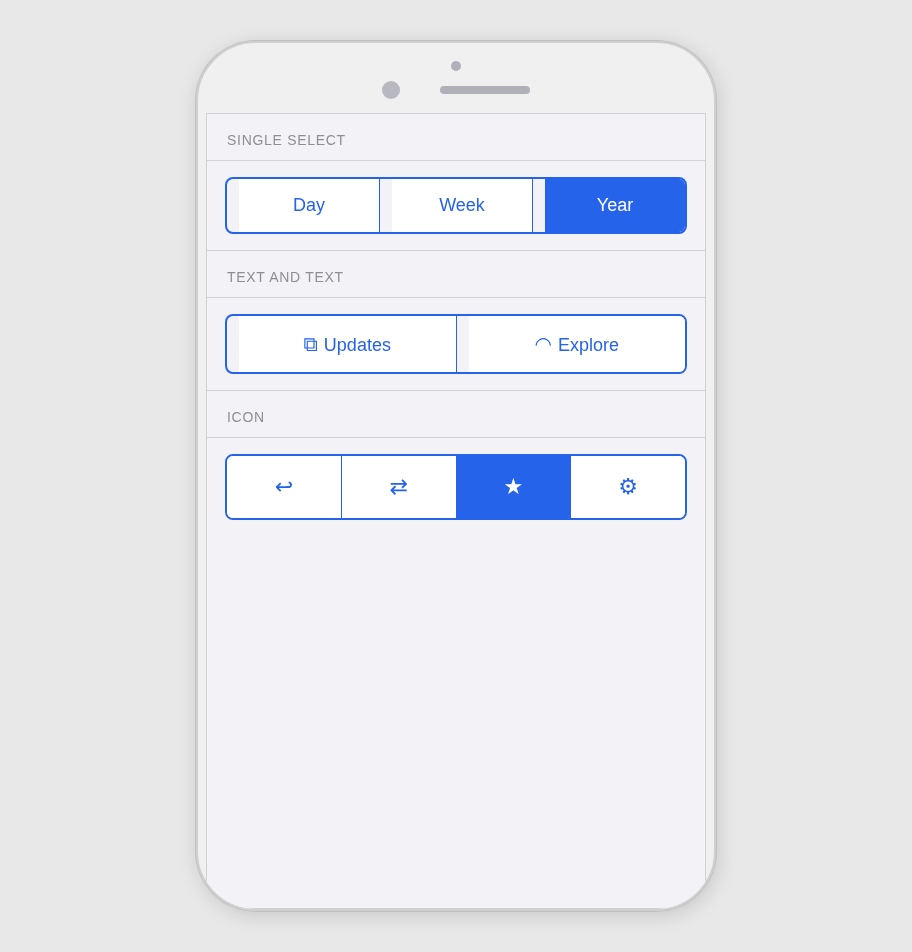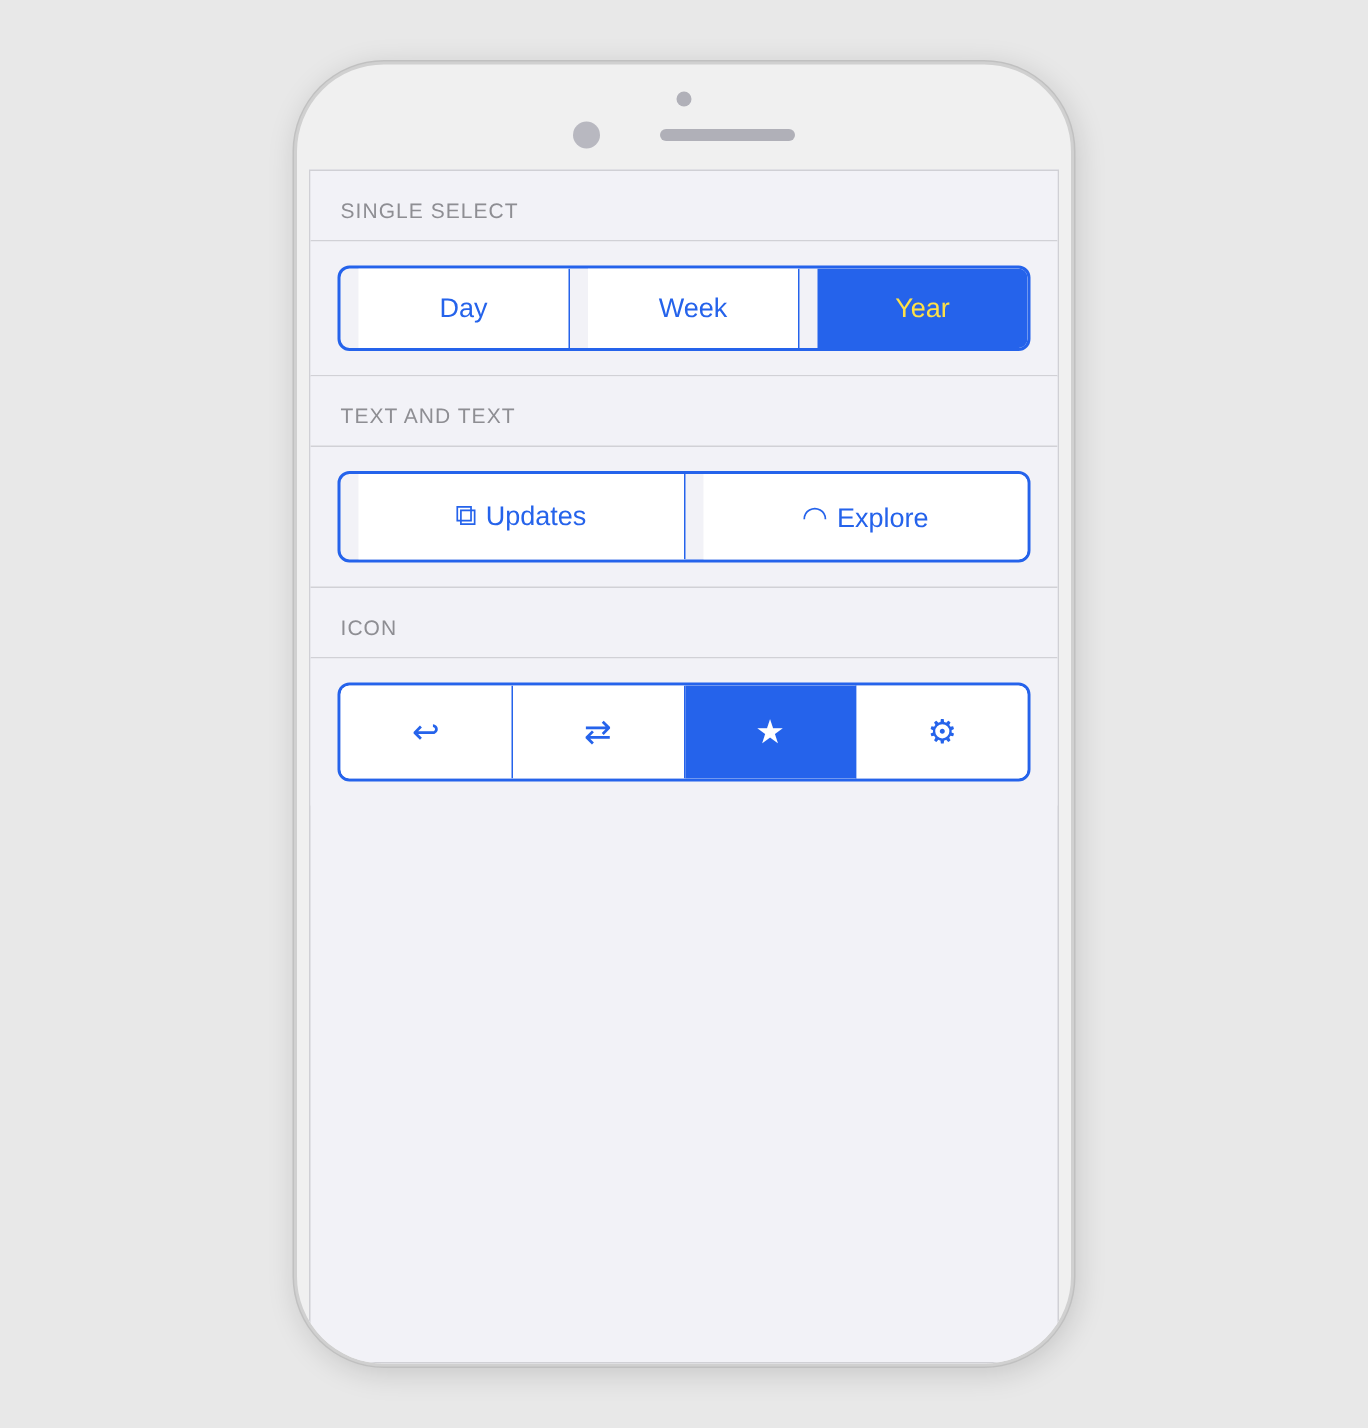--- a/index.html
+++ b/index.html
@@ -142,21 +142,21 @@
       transition: background 0.15s;
       margin-left: 12px;
     }
 
     .segment-btn:last-child {
       border-right: none;
     }
 
     .segment-btn.active {
       background: #2563eb;
-      color: #fde047;
+      color: #ffffff;
     }
 
     
     .segment-btn .btn-icon {
       font-size: 20px;
       margin-right: 6px;
     }
 
     .segment-btn-icon-only {
       flex: 1;

